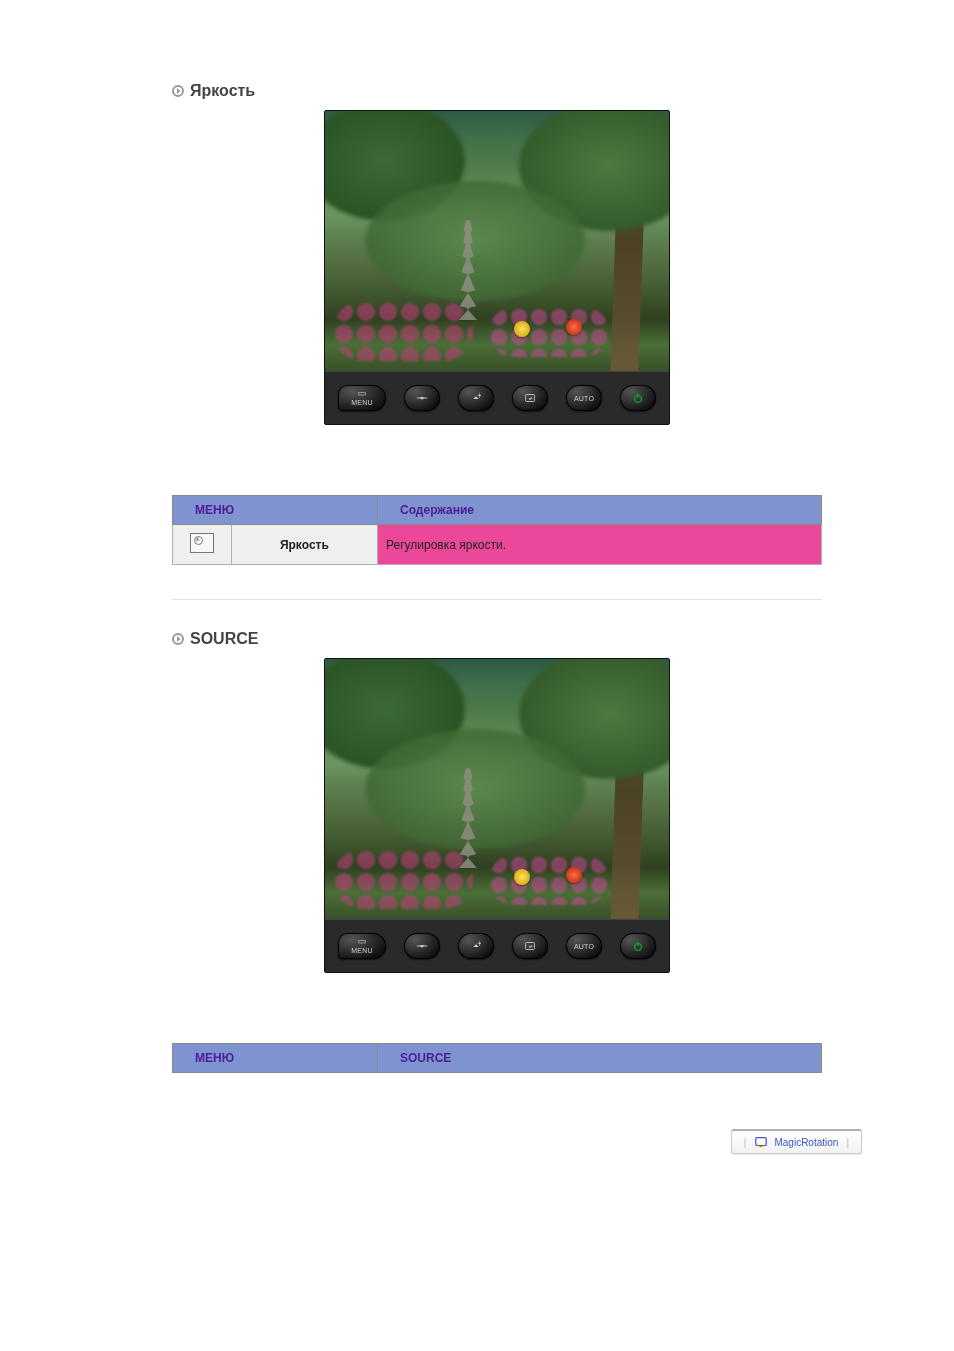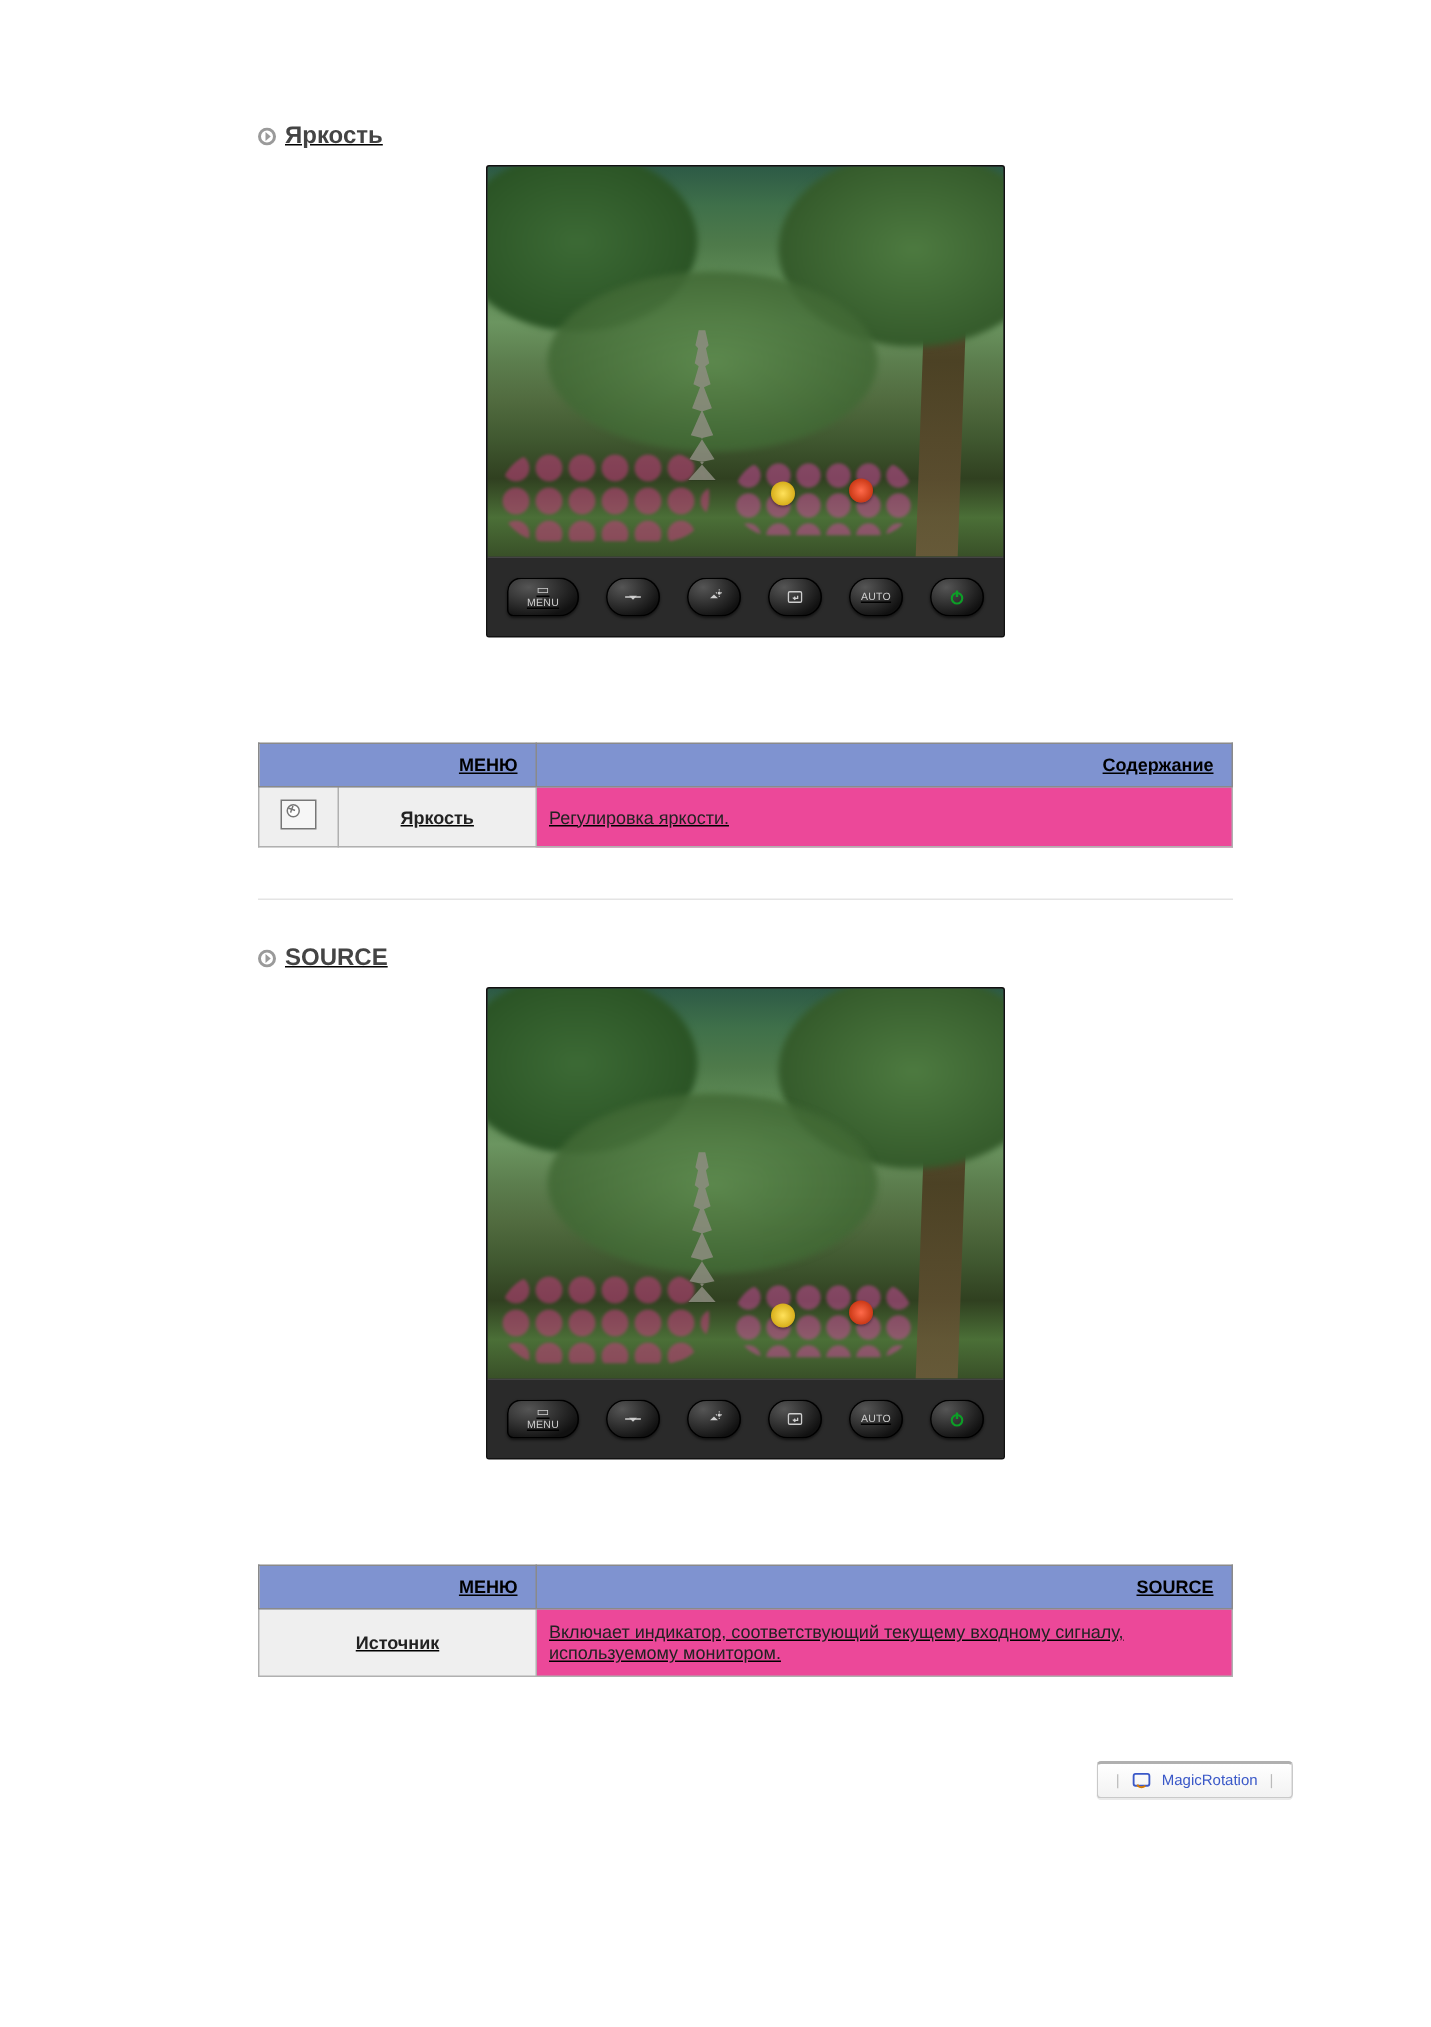--- a/index.html
+++ b/index.html
@@ -14,21 +14,20 @@
     width: 954px;
     min-height: 1351px;
     position: relative;
     background: #ffffff;
     box-sizing: border-box;
     padding-top: 82px;
   }
   .content {
     margin-left: 172px;
     width: 650px;
-    text-decoration: underline;
   }
 
   
   .section-heading {
     display: flex;
     align-items: center;
     gap: 6px;
     margin-bottom: 10px;
   }
   .section-heading .bullet {
@@ -151,25 +150,25 @@
   .hw-btn .tiny { font-size: 7px; display:block; }
 
   
   table.desc {
     width: 100%;
     border-collapse: collapse;
     margin-bottom: 34px;
   }
   table.desc th {
     background: #7f93d0;
-    color: #000000;
+    color: #4c1d95;
     font-weight: bold;
     font-size: 12px;
-    text-align: right;
-    padding: 7px 12px;
+    text-align: left;
+    padding: 7px 22px;
     border: 1px solid #8a8a8a;
   }
   table.desc td {
     border: 1px solid #b0b0b0;
     padding: 8px 8px;
     font-size: 12px;
     color: #222;
     vertical-align: middle;
     background: #ec4899;
   }
@@ -382,24 +381,20 @@
         </div>
       </div>
     </div>
 
     <table class="desc">
       <tbody>
           <tr>
         <th style="width:160px">МЕНЮ</th>
         <th>SOURCE</th>
       </tr>
-      <tr>
-        <td class="label" style="width:160px">Источник</td>
-        <td>Включает индикатор, соответствующий текущему входному сигналу, используемому монитором.</td>
-      </tr>
     </tbody>
       </table>
 
   </div>
 
   <div class="footer-links">
     <span class="chip">
       <span class="sep">|</span>
       <span class="chip-icon">
         <svg viewBox="0 0 16 16">

